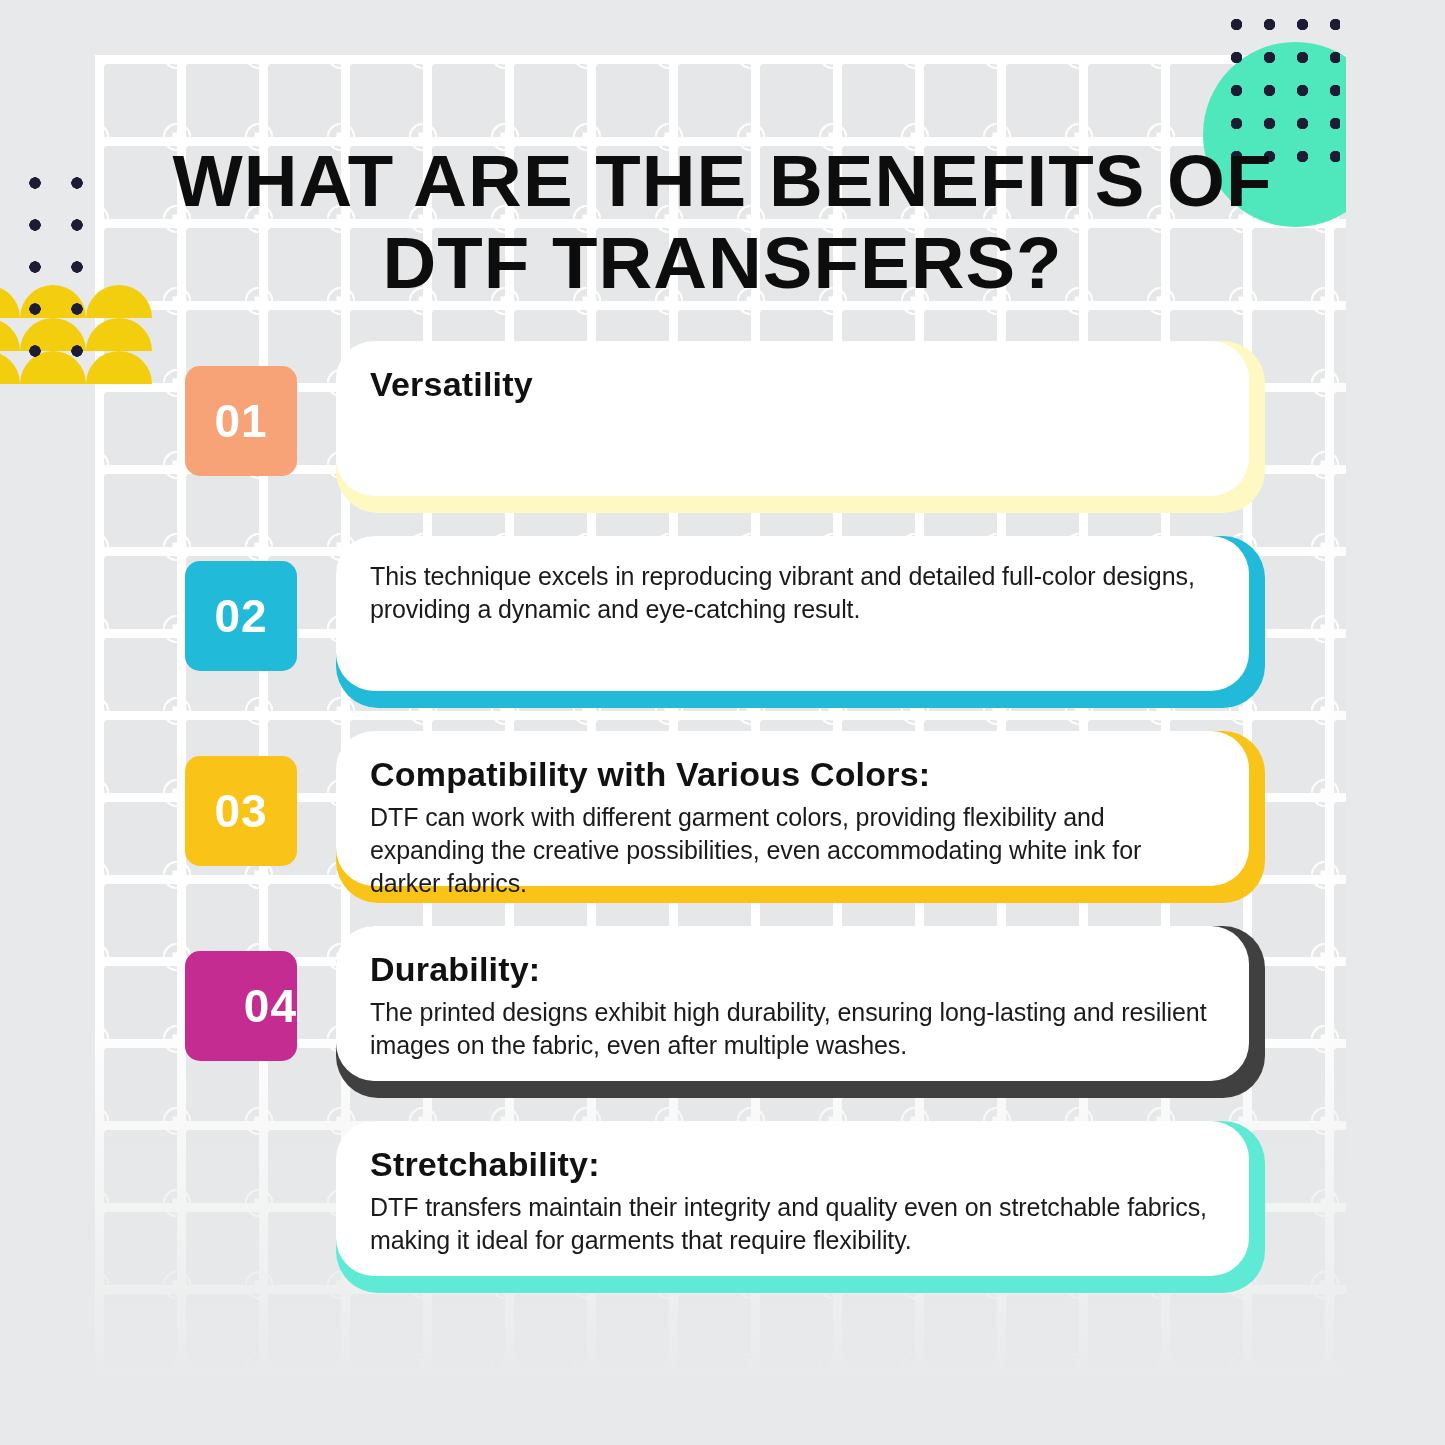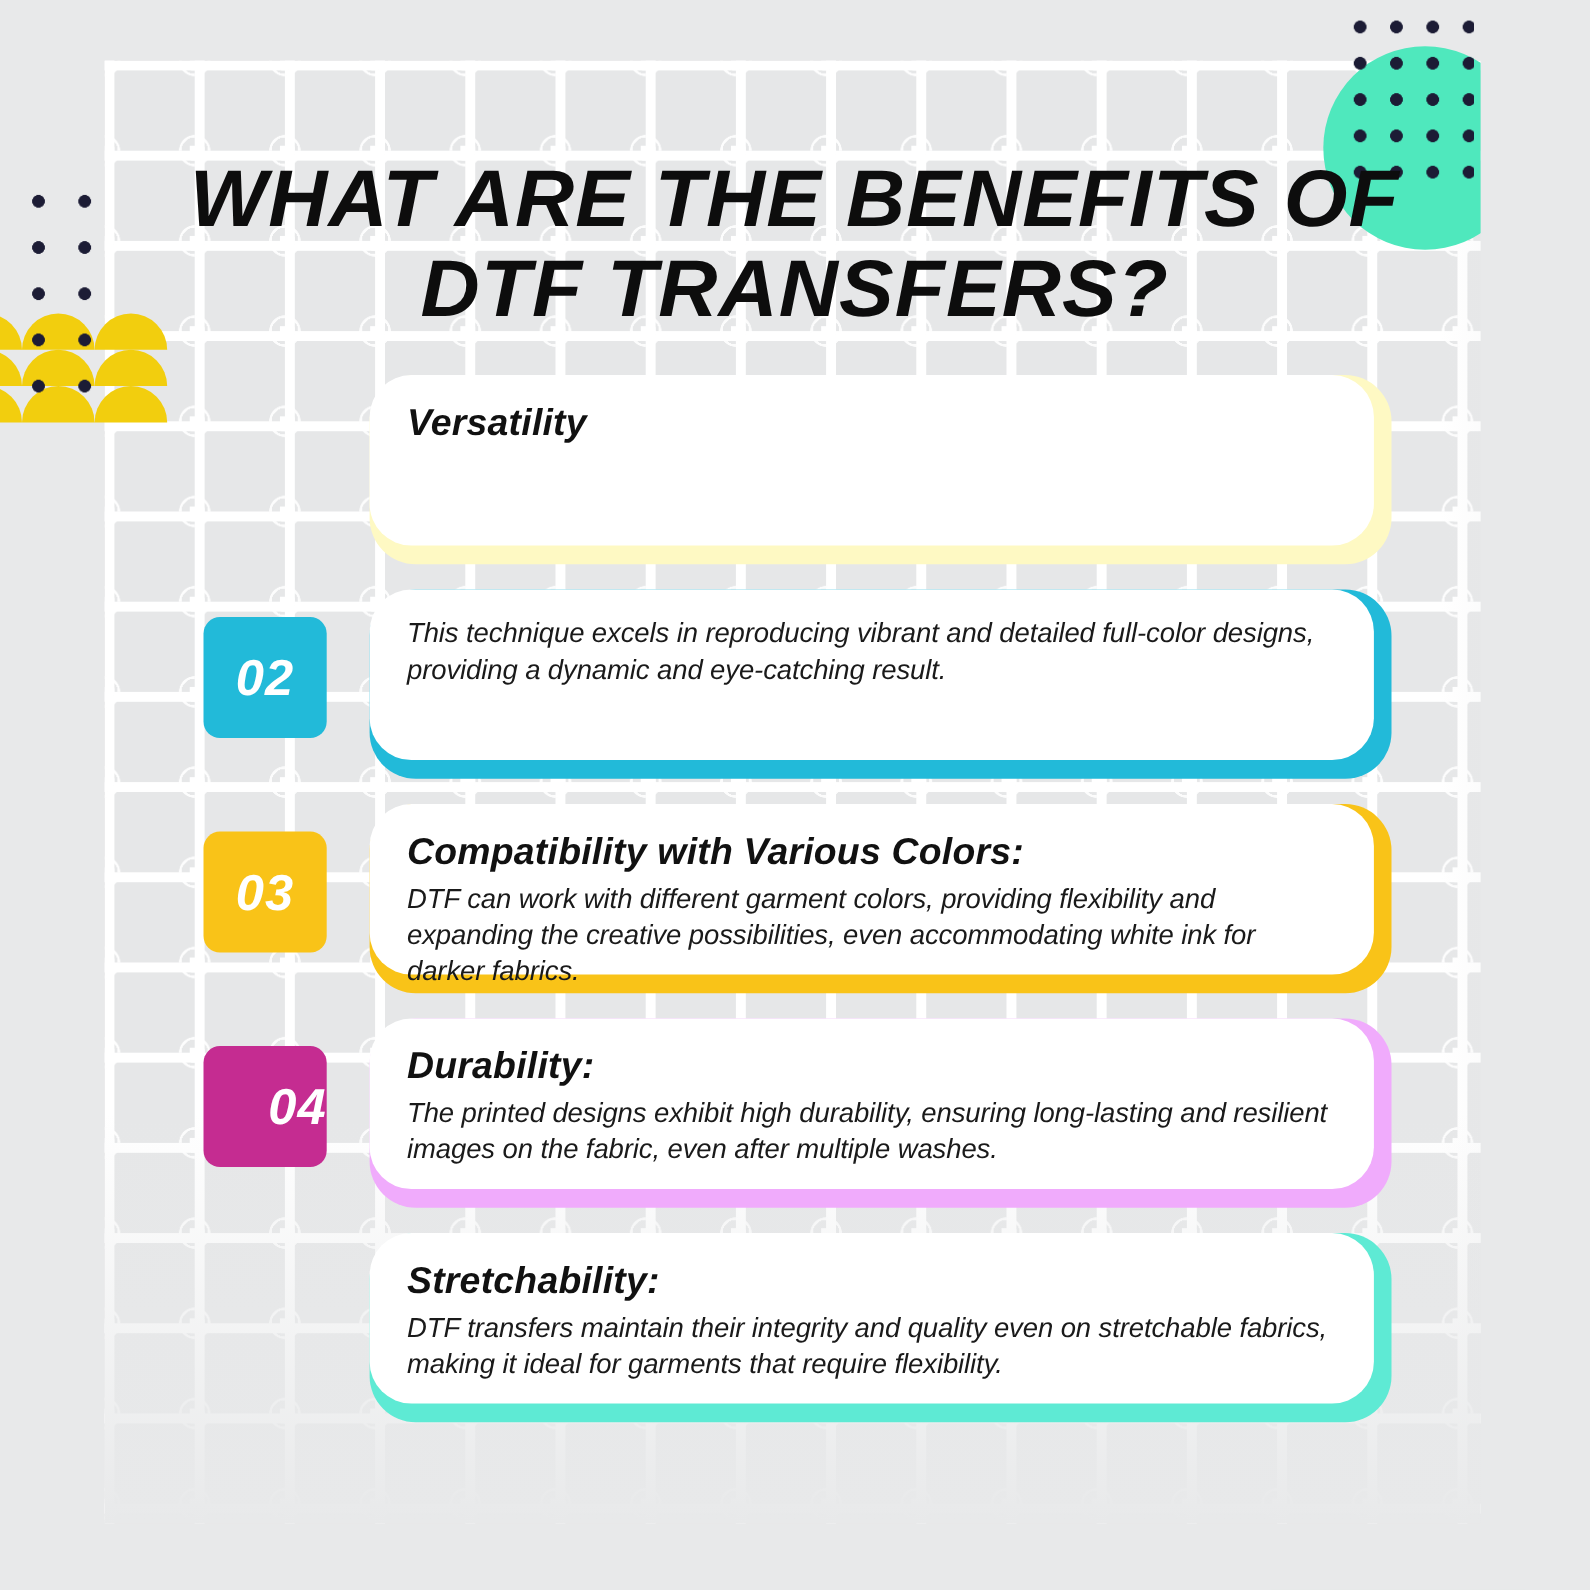--- a/index.html
+++ b/index.html
@@ -10,21 +10,20 @@
     overflow:hidden;
     background:#e8e9ea;
     font-family:"Liberation Sans", sans-serif;
   }
 
   #stage {
     position:relative;
     width:1346px; height:1445px;
     background:#e8e9ea;
     overflow:hidden;
-    font-style:italic;
   }
 
   
   .grid-layer {
     position:absolute;
     left:95px; top:55px;
     width:1350px; height:1330px;
     overflow:hidden;
   }
   .grid-cells {
@@ -210,20 +209,23 @@
   <h1 class="title">WHAT ARE THE BENEFITS OF DTF TRANSFERS?</h1>
 
   <div class="card-list">
 
     <div class="card-row">
       <div class="card" style="background: #fef9c3;">
         <div class="card-face">
           <div class="card-heading">Versatility</div>
         </div>
       </div>
+      <div class="badge" style="background: rgb(247, 162, 119);">
+        <span>01</span>
+      </div>
     </div>
 
     <div class="card-row">
       <div class="card" style="background: rgb(34, 186, 217);">
         <div class="card-face">
           <div class="card-body">This technique excels in reproducing vibrant and detailed full-color designs, providing a dynamic and eye-catching result.</div>
         </div>
       </div>
       <div class="badge" style="background: rgb(34, 186, 217);">
         <span>02</span>
@@ -236,21 +238,21 @@
           <div class="card-heading">Compatibility with Various Colors:</div>
           <div class="card-body">DTF can work with different garment colors, providing flexibility and expanding the creative possibilities, even accommodating white ink for darker fabrics.</div>
         </div>
       </div>
       <div class="badge" style="background: rgb(249, 195, 24);">
         <span>03</span>
       </div>
     </div>
 
     <div class="card-row">
-      <div class="card" style="background: #f0abfc;">
+      <div class="card" style="background: #404040;">
         <div class="card-face">
           <div class="card-heading">Durability:</div>
           <div class="card-body">The printed designs exhibit high durability, ensuring long-lasting and resilient images on the fabric, even after multiple washes.</div>
         </div>
       </div>
       <div class="badge" style="background: rgb(197, 44, 145); justify-content: flex-end;">
         <span>04</span>
       </div>
     </div>
 

